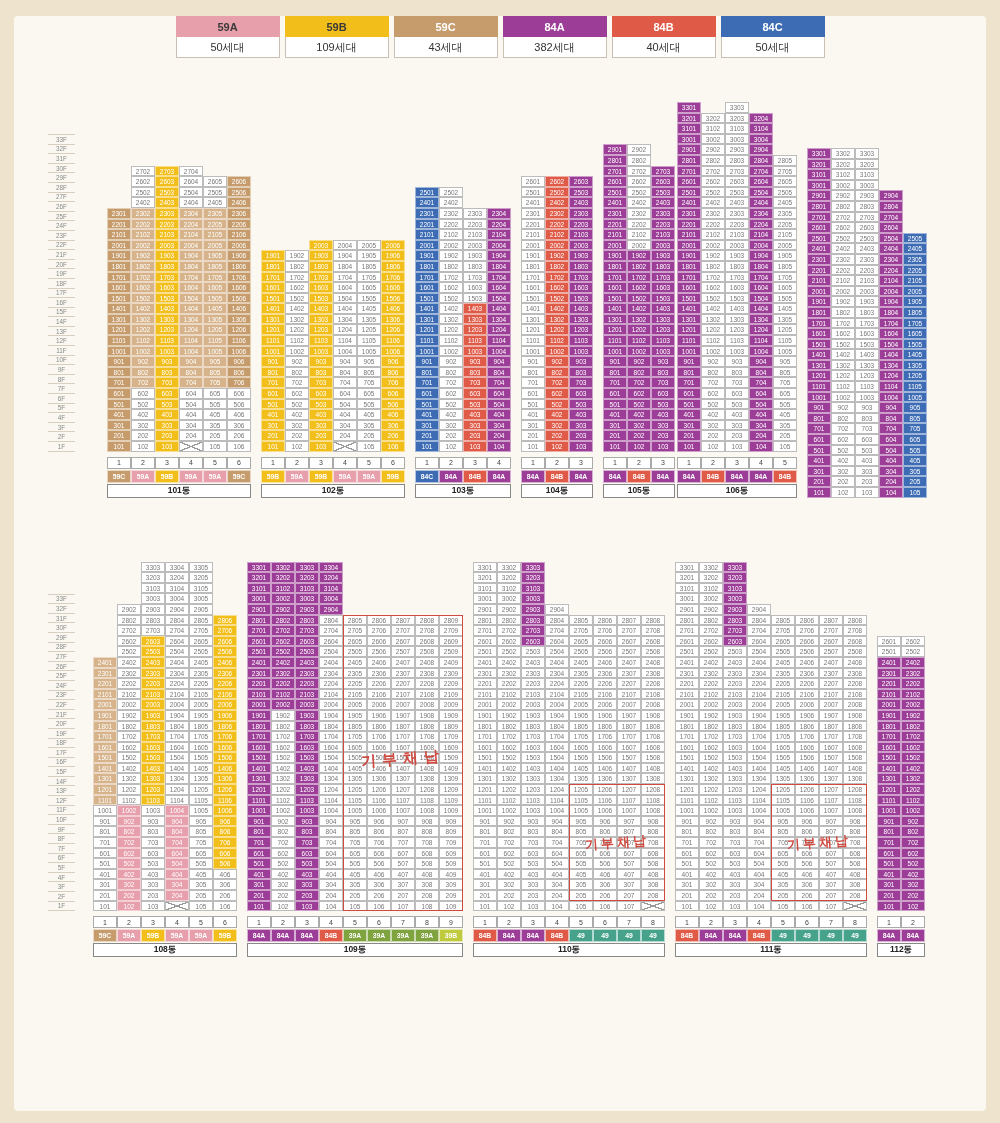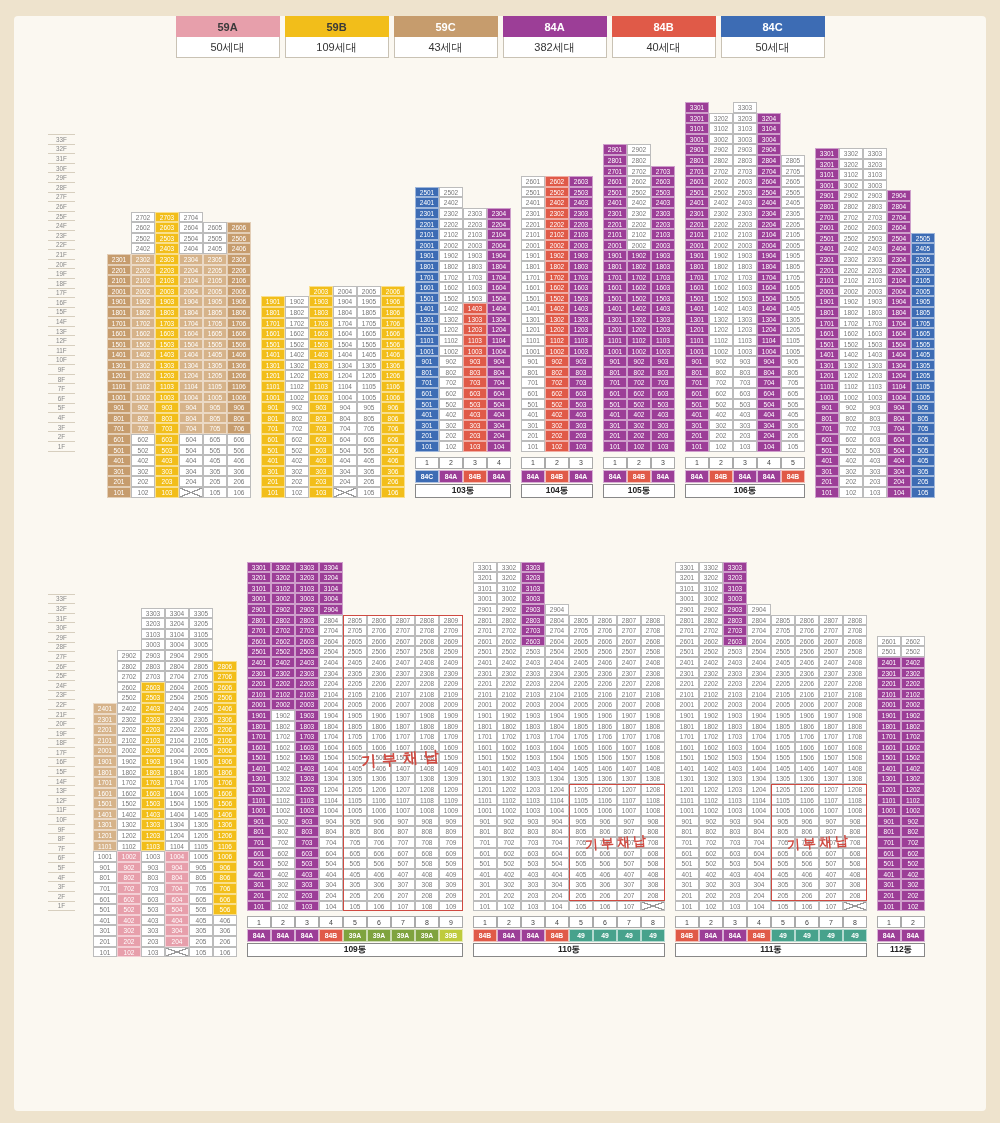--- a/index.html
+++ b/index.html
@@ -303,20 +303,39 @@
               <div class="cell" style="background: rgb(198, 156, 109);">806</div>
               <div class="cell" style="background: rgb(198, 156, 109);">706</div>
               <div class="cell empty">606</div>
               <div class="cell empty">506</div>
               <div class="cell empty">406</div>
               <div class="cell empty">306</div>
               <div class="cell empty">206</div>
               <div class="cell empty">106</div>
             </div>
           </div>
+          <div class="footer">
+            <div class="fidx">
+              <div class="cell-i">1</div>
+              <div class="cell-i">2</div>
+              <div class="cell-i">3</div>
+              <div class="cell-i">4</div>
+              <div class="cell-i">5</div>
+              <div class="cell-i">6</div>
+            </div>
+            <div class="ftype">
+              <div class="cell-t" style="background: rgb(198, 156, 109);">59C</div>
+              <div class="cell-t" style="background: rgb(231, 159, 171);">59A</div>
+              <div class="cell-t" style="background: rgb(242, 190, 26);">59B</div>
+              <div class="cell-t" style="background: rgb(231, 159, 171);">59A</div>
+              <div class="cell-t" style="background: rgb(231, 159, 171);">59A</div>
+              <div class="cell-t" style="background: rgb(198, 156, 109);">59C</div>
+            </div>
+            <div class="fname">101동</div>
+          </div>
         </div>
         <div class="building" style="margin-left: 10px;">
           <div class="grid">
             <div class="bcol">
               <div class="cell" style="background: rgb(242, 190, 26);">1901</div>
               <div class="cell" style="background: rgb(242, 190, 26);">1801</div>
               <div class="cell" style="background: rgb(242, 190, 26);">1701</div>
               <div class="cell" style="background: rgb(242, 190, 26);">1601</div>
               <div class="cell" style="background: rgb(242, 190, 26);">1501</div>
               <div class="cell" style="background: rgb(242, 190, 26);">1401</div>
@@ -436,20 +455,39 @@
               <div class="cell" style="background: rgb(242, 190, 26);">906</div>
               <div class="cell" style="background: rgb(242, 190, 26);">806</div>
               <div class="cell" style="background: rgb(242, 190, 26);">706</div>
               <div class="cell" style="background: rgb(242, 190, 26);">606</div>
               <div class="cell" style="background: rgb(242, 190, 26);">506</div>
               <div class="cell" style="background: rgb(242, 190, 26);">406</div>
               <div class="cell" style="background: rgb(242, 190, 26);">306</div>
               <div class="cell" style="background: rgb(242, 190, 26);">206</div>
               <div class="cell" style="background: rgb(242, 190, 26);">106</div>
             </div>
+          </div>
+          <div class="footer">
+            <div class="fidx">
+              <div class="cell-i">1</div>
+              <div class="cell-i">2</div>
+              <div class="cell-i">3</div>
+              <div class="cell-i">4</div>
+              <div class="cell-i">5</div>
+              <div class="cell-i">6</div>
+            </div>
+            <div class="ftype">
+              <div class="cell-t" style="background: rgb(242, 190, 26);">59B</div>
+              <div class="cell-t" style="background: rgb(231, 159, 171);">59A</div>
+              <div class="cell-t" style="background: rgb(242, 190, 26);">59B</div>
+              <div class="cell-t" style="background: rgb(231, 159, 171);">59A</div>
+              <div class="cell-t" style="background: rgb(231, 159, 171);">59A</div>
+              <div class="cell-t" style="background: rgb(242, 190, 26);">59B</div>
+            </div>
+            <div class="fname">102동</div>
           </div>
         </div>
         <div class="building" style="margin-left: 10px;">
           <div class="grid">
             <div class="bcol">
               <div class="cell" style="background: rgb(61, 108, 180);">2501</div>
               <div class="cell" style="background: rgb(61, 108, 180);">2401</div>
               <div class="cell" style="background: rgb(61, 108, 180);">2301</div>
               <div class="cell" style="background: rgb(61, 108, 180);">2201</div>
               <div class="cell" style="background: rgb(61, 108, 180);">2101</div>
@@ -770,21 +808,21 @@
               <div class="cell-i">3</div>
             </div>
             <div class="ftype">
               <div class="cell-t" style="background: rgb(156, 62, 151);">84A</div>
               <div class="cell-t" style="background: rgb(224, 90, 72);">84B</div>
               <div class="cell-t" style="background: rgb(156, 62, 151);">84A</div>
             </div>
             <div class="fname">105동</div>
           </div>
         </div>
-        <div class="building" style="margin-left: 10px;">
+        <div class="building" style="margin-left: 2px;">
           <div class="grid">
             <div class="bcol">
               <div class="cell" style="background: rgb(156, 62, 151);">3301</div>
               <div class="cell" style="background: rgb(156, 62, 151);">3201</div>
               <div class="cell" style="background: rgb(156, 62, 151);">3101</div>
               <div class="cell" style="background: rgb(156, 62, 151);">3001</div>
               <div class="cell" style="background: rgb(156, 62, 151);">2901</div>
               <div class="cell" style="background: rgb(156, 62, 151);">2801</div>
               <div class="cell" style="background: rgb(156, 62, 151);">2701</div>
               <div class="cell" style="background: rgb(156, 62, 151);">2601</div>
@@ -1359,20 +1397,39 @@
               <div class="cell" style="background: rgb(242, 190, 26);">806</div>
               <div class="cell" style="background: rgb(242, 190, 26);">706</div>
               <div class="cell" style="background: rgb(242, 190, 26);">606</div>
               <div class="cell" style="background: rgb(242, 190, 26);">506</div>
               <div class="cell empty">406</div>
               <div class="cell empty">306</div>
               <div class="cell empty">206</div>
               <div class="cell empty">106</div>
             </div>
           </div>
+          <div class="footer">
+            <div class="fidx">
+              <div class="cell-i">1</div>
+              <div class="cell-i">2</div>
+              <div class="cell-i">3</div>
+              <div class="cell-i">4</div>
+              <div class="cell-i">5</div>
+              <div class="cell-i">6</div>
+            </div>
+            <div class="ftype">
+              <div class="cell-t" style="background: rgb(198, 156, 109);">59C</div>
+              <div class="cell-t" style="background: rgb(231, 159, 171);">59A</div>
+              <div class="cell-t" style="background: rgb(242, 190, 26);">59B</div>
+              <div class="cell-t" style="background: rgb(231, 159, 171);">59A</div>
+              <div class="cell-t" style="background: rgb(231, 159, 171);">59A</div>
+              <div class="cell-t" style="background: rgb(242, 190, 26);">59B</div>
+            </div>
+            <div class="fname">108동</div>
+          </div>
         </div>
         <div class="building" style="margin-left: 10px;">
           <div class="grid">
             <div class="bcol">
               <div class="cell" style="background: rgb(156, 62, 151);">3301</div>
               <div class="cell" style="background: rgb(156, 62, 151);">3201</div>
               <div class="cell" style="background: rgb(156, 62, 151);">3101</div>
               <div class="cell" style="background: rgb(156, 62, 151);">3001</div>
               <div class="cell" style="background: rgb(156, 62, 151);">2901</div>
               <div class="cell" style="background: rgb(156, 62, 151);">2801</div>

